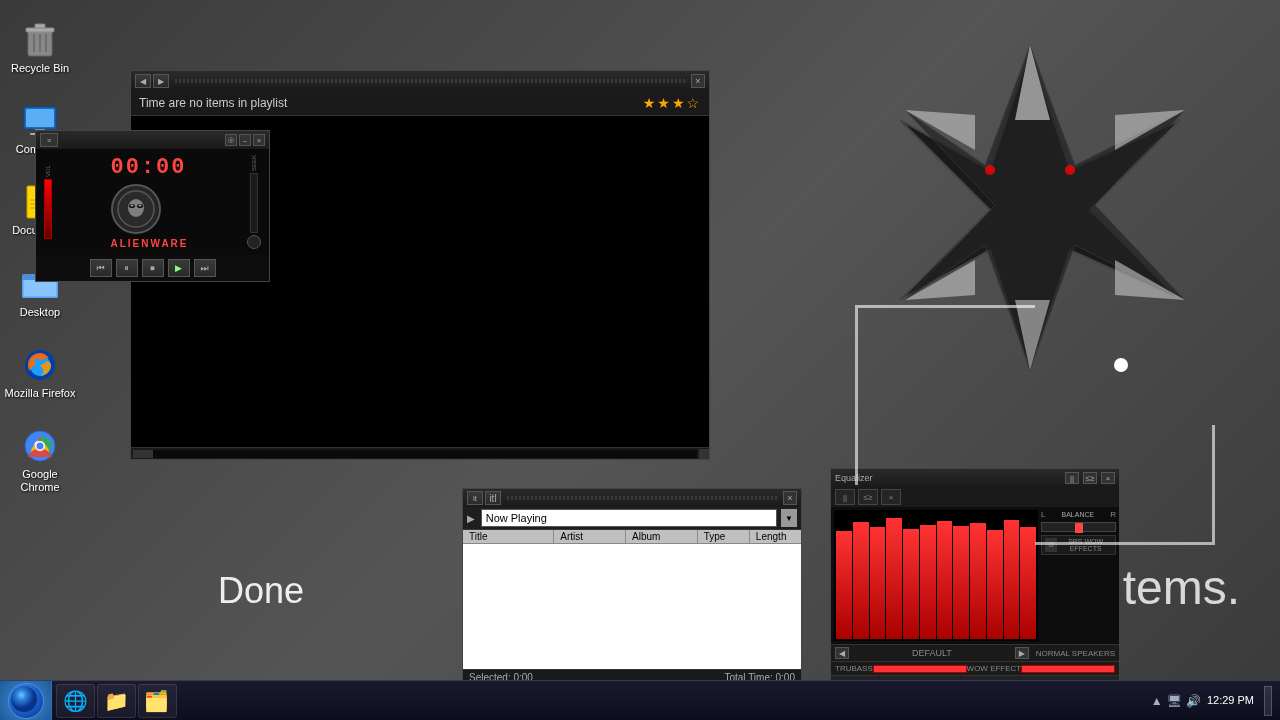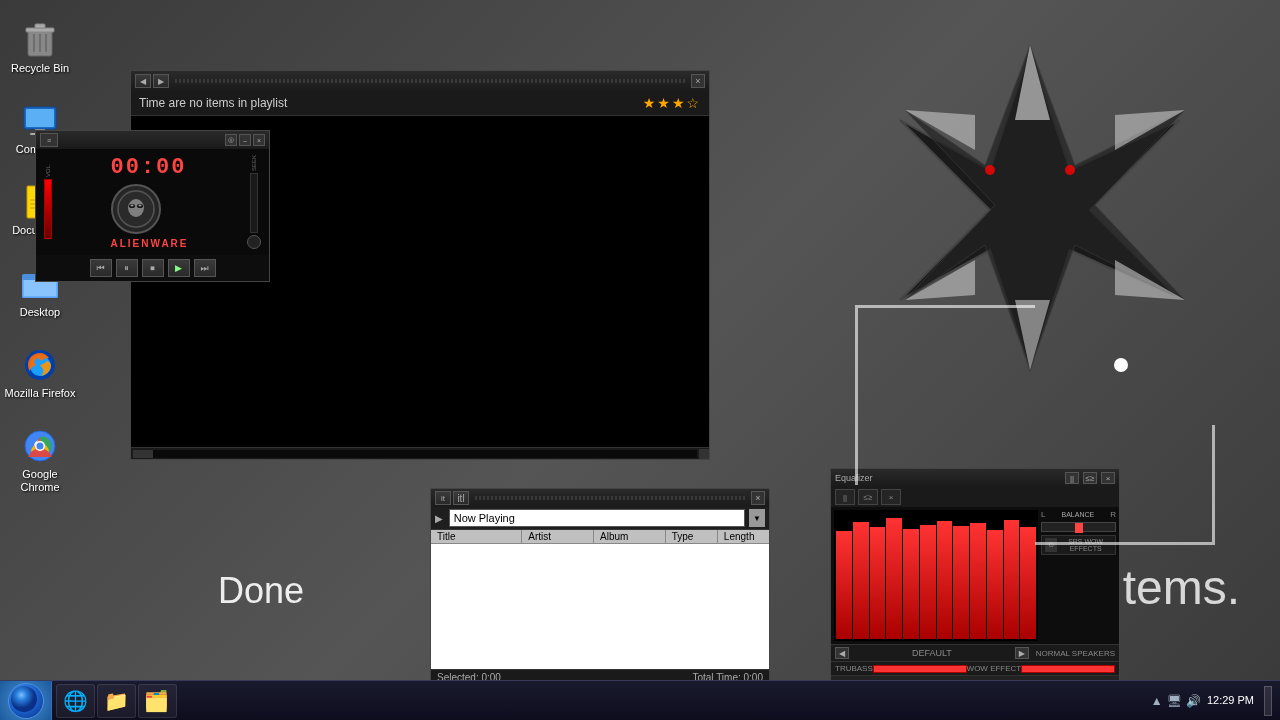--- a/index.html
+++ b/index.html
@@ -187,21 +187,21 @@
     .pl-resize {
       width: 10px;
       height: 10px;
       background: #333;
       cursor: se-resize;
     }
 
     
     .media-library-window {
       position: absolute;
-      left: 430px;
+      left: 462px;
       top: 488px;
       width: 340px;
       height: 210px;
       background: #1a1a1a;
       border: 1px solid #444;
       display: flex;
       flex-direction: column;
     }
 
     .ml-titlebar {

